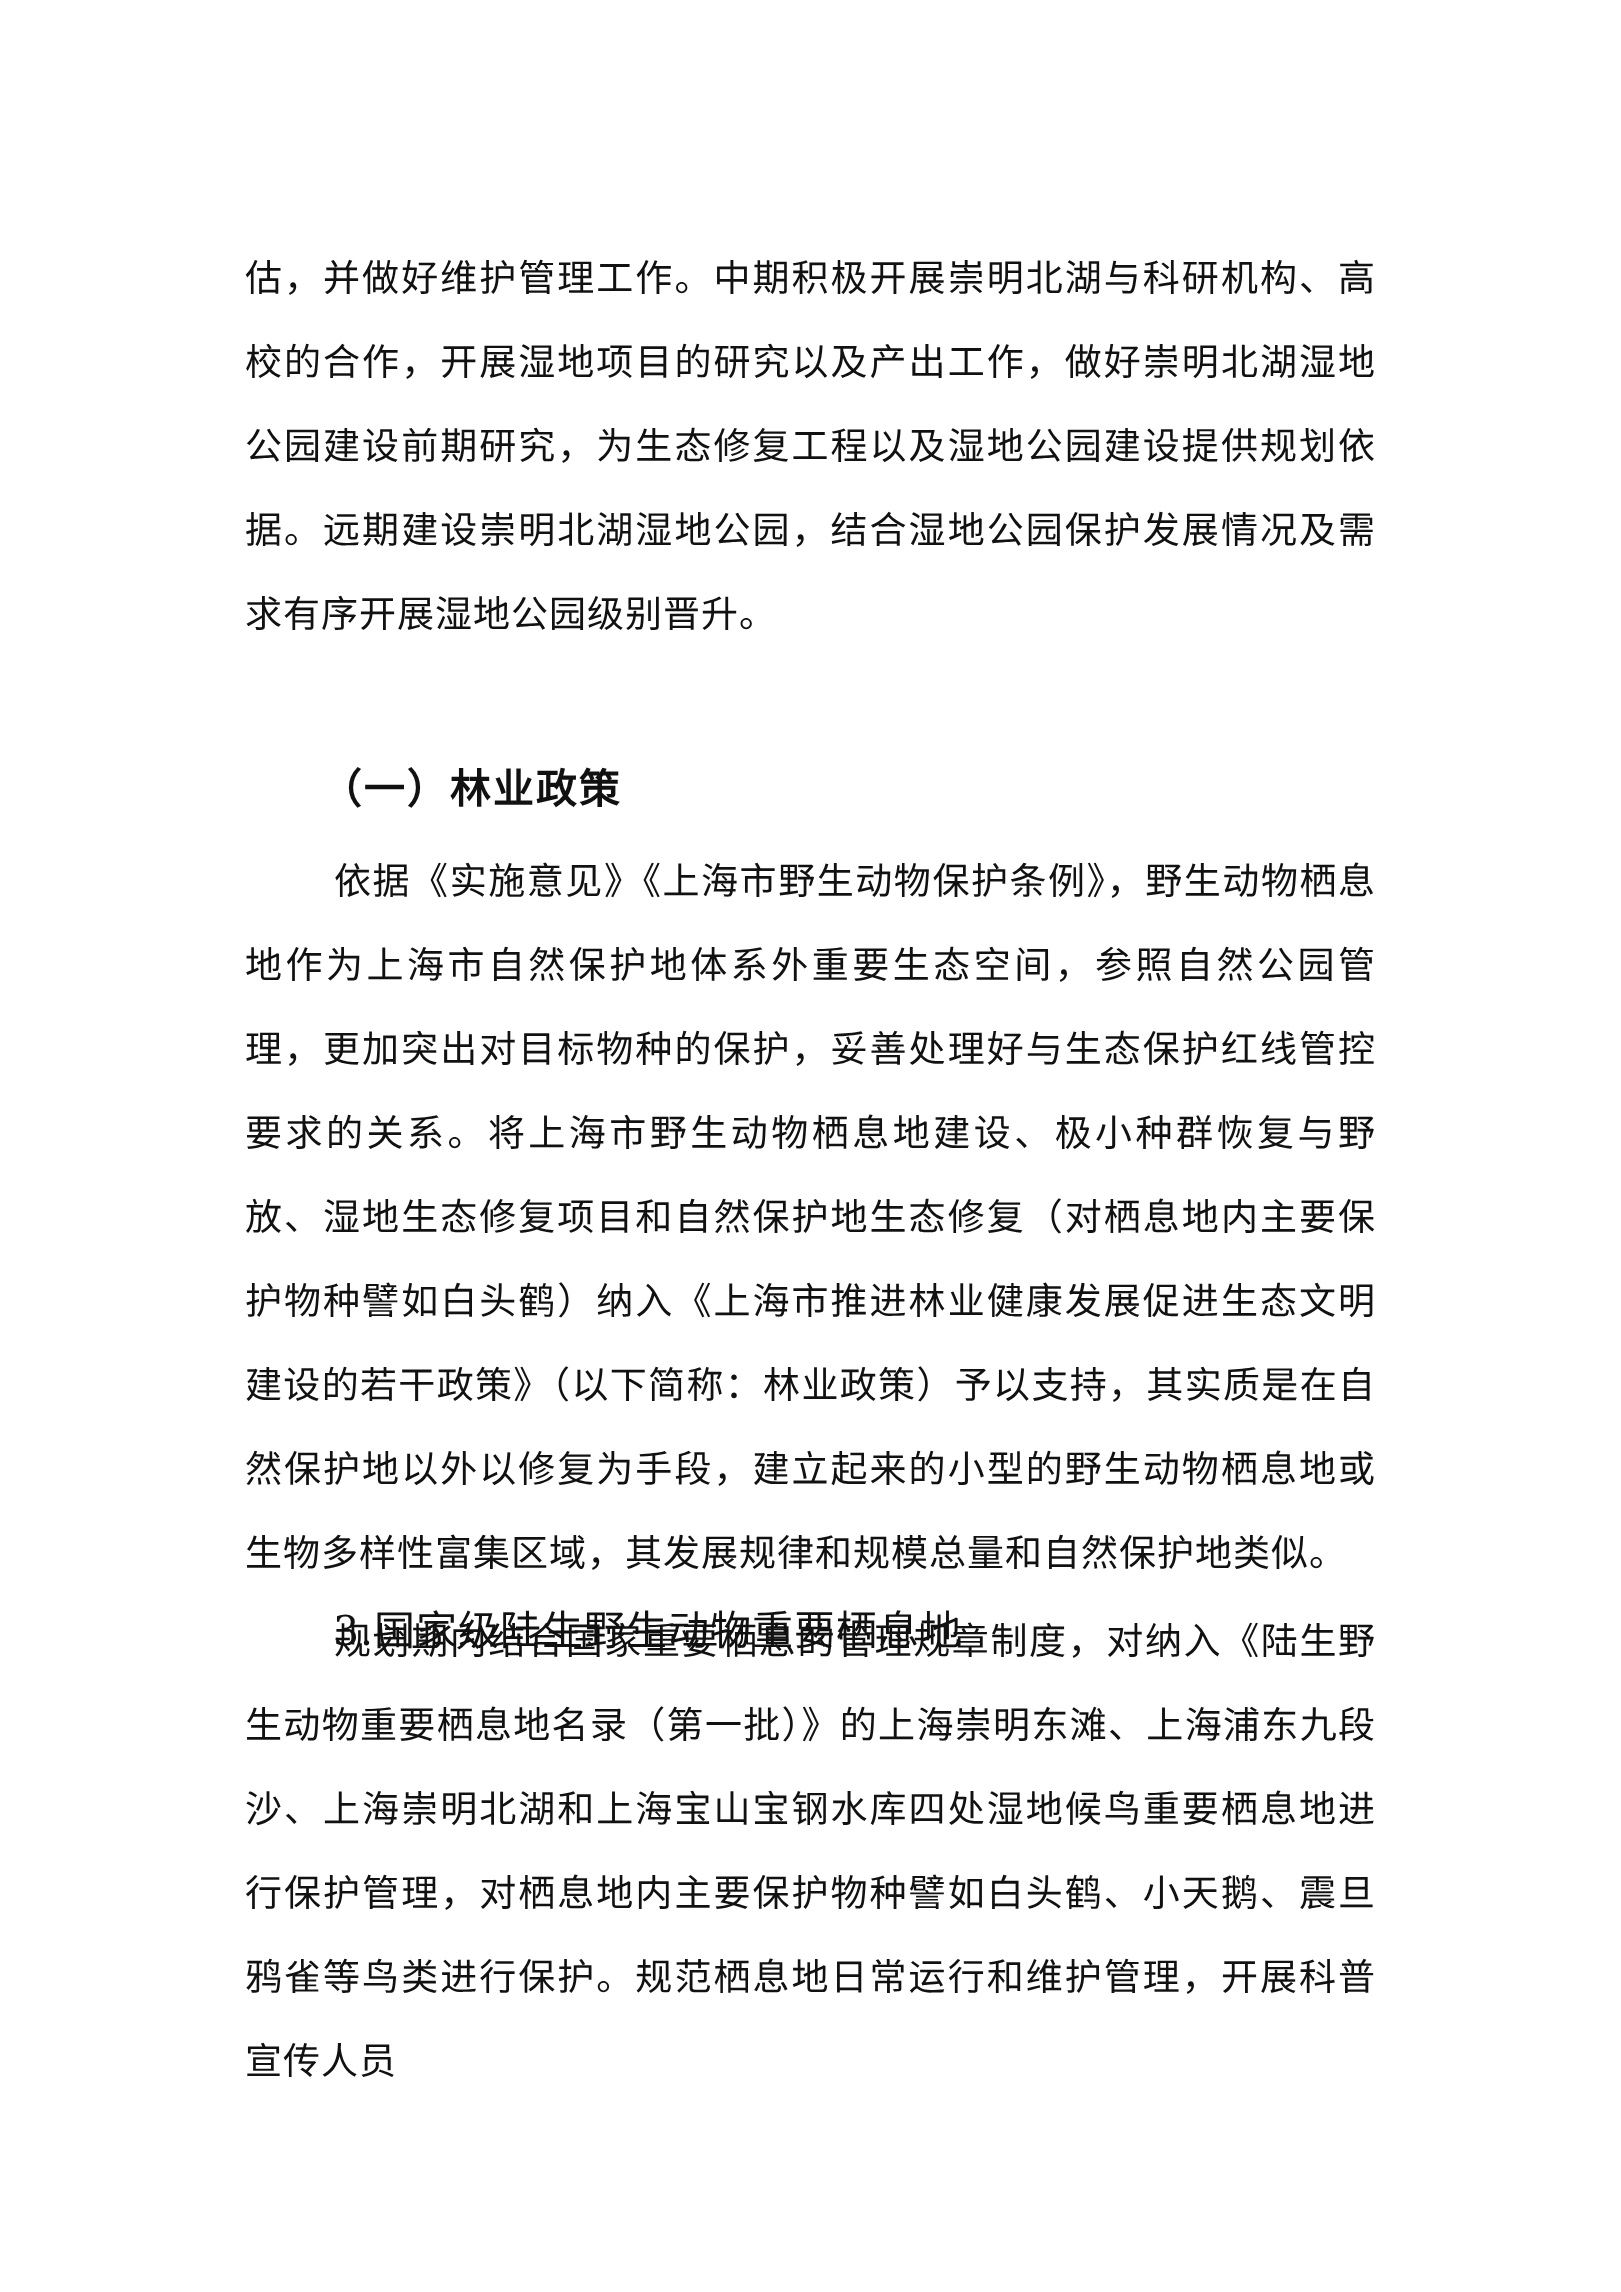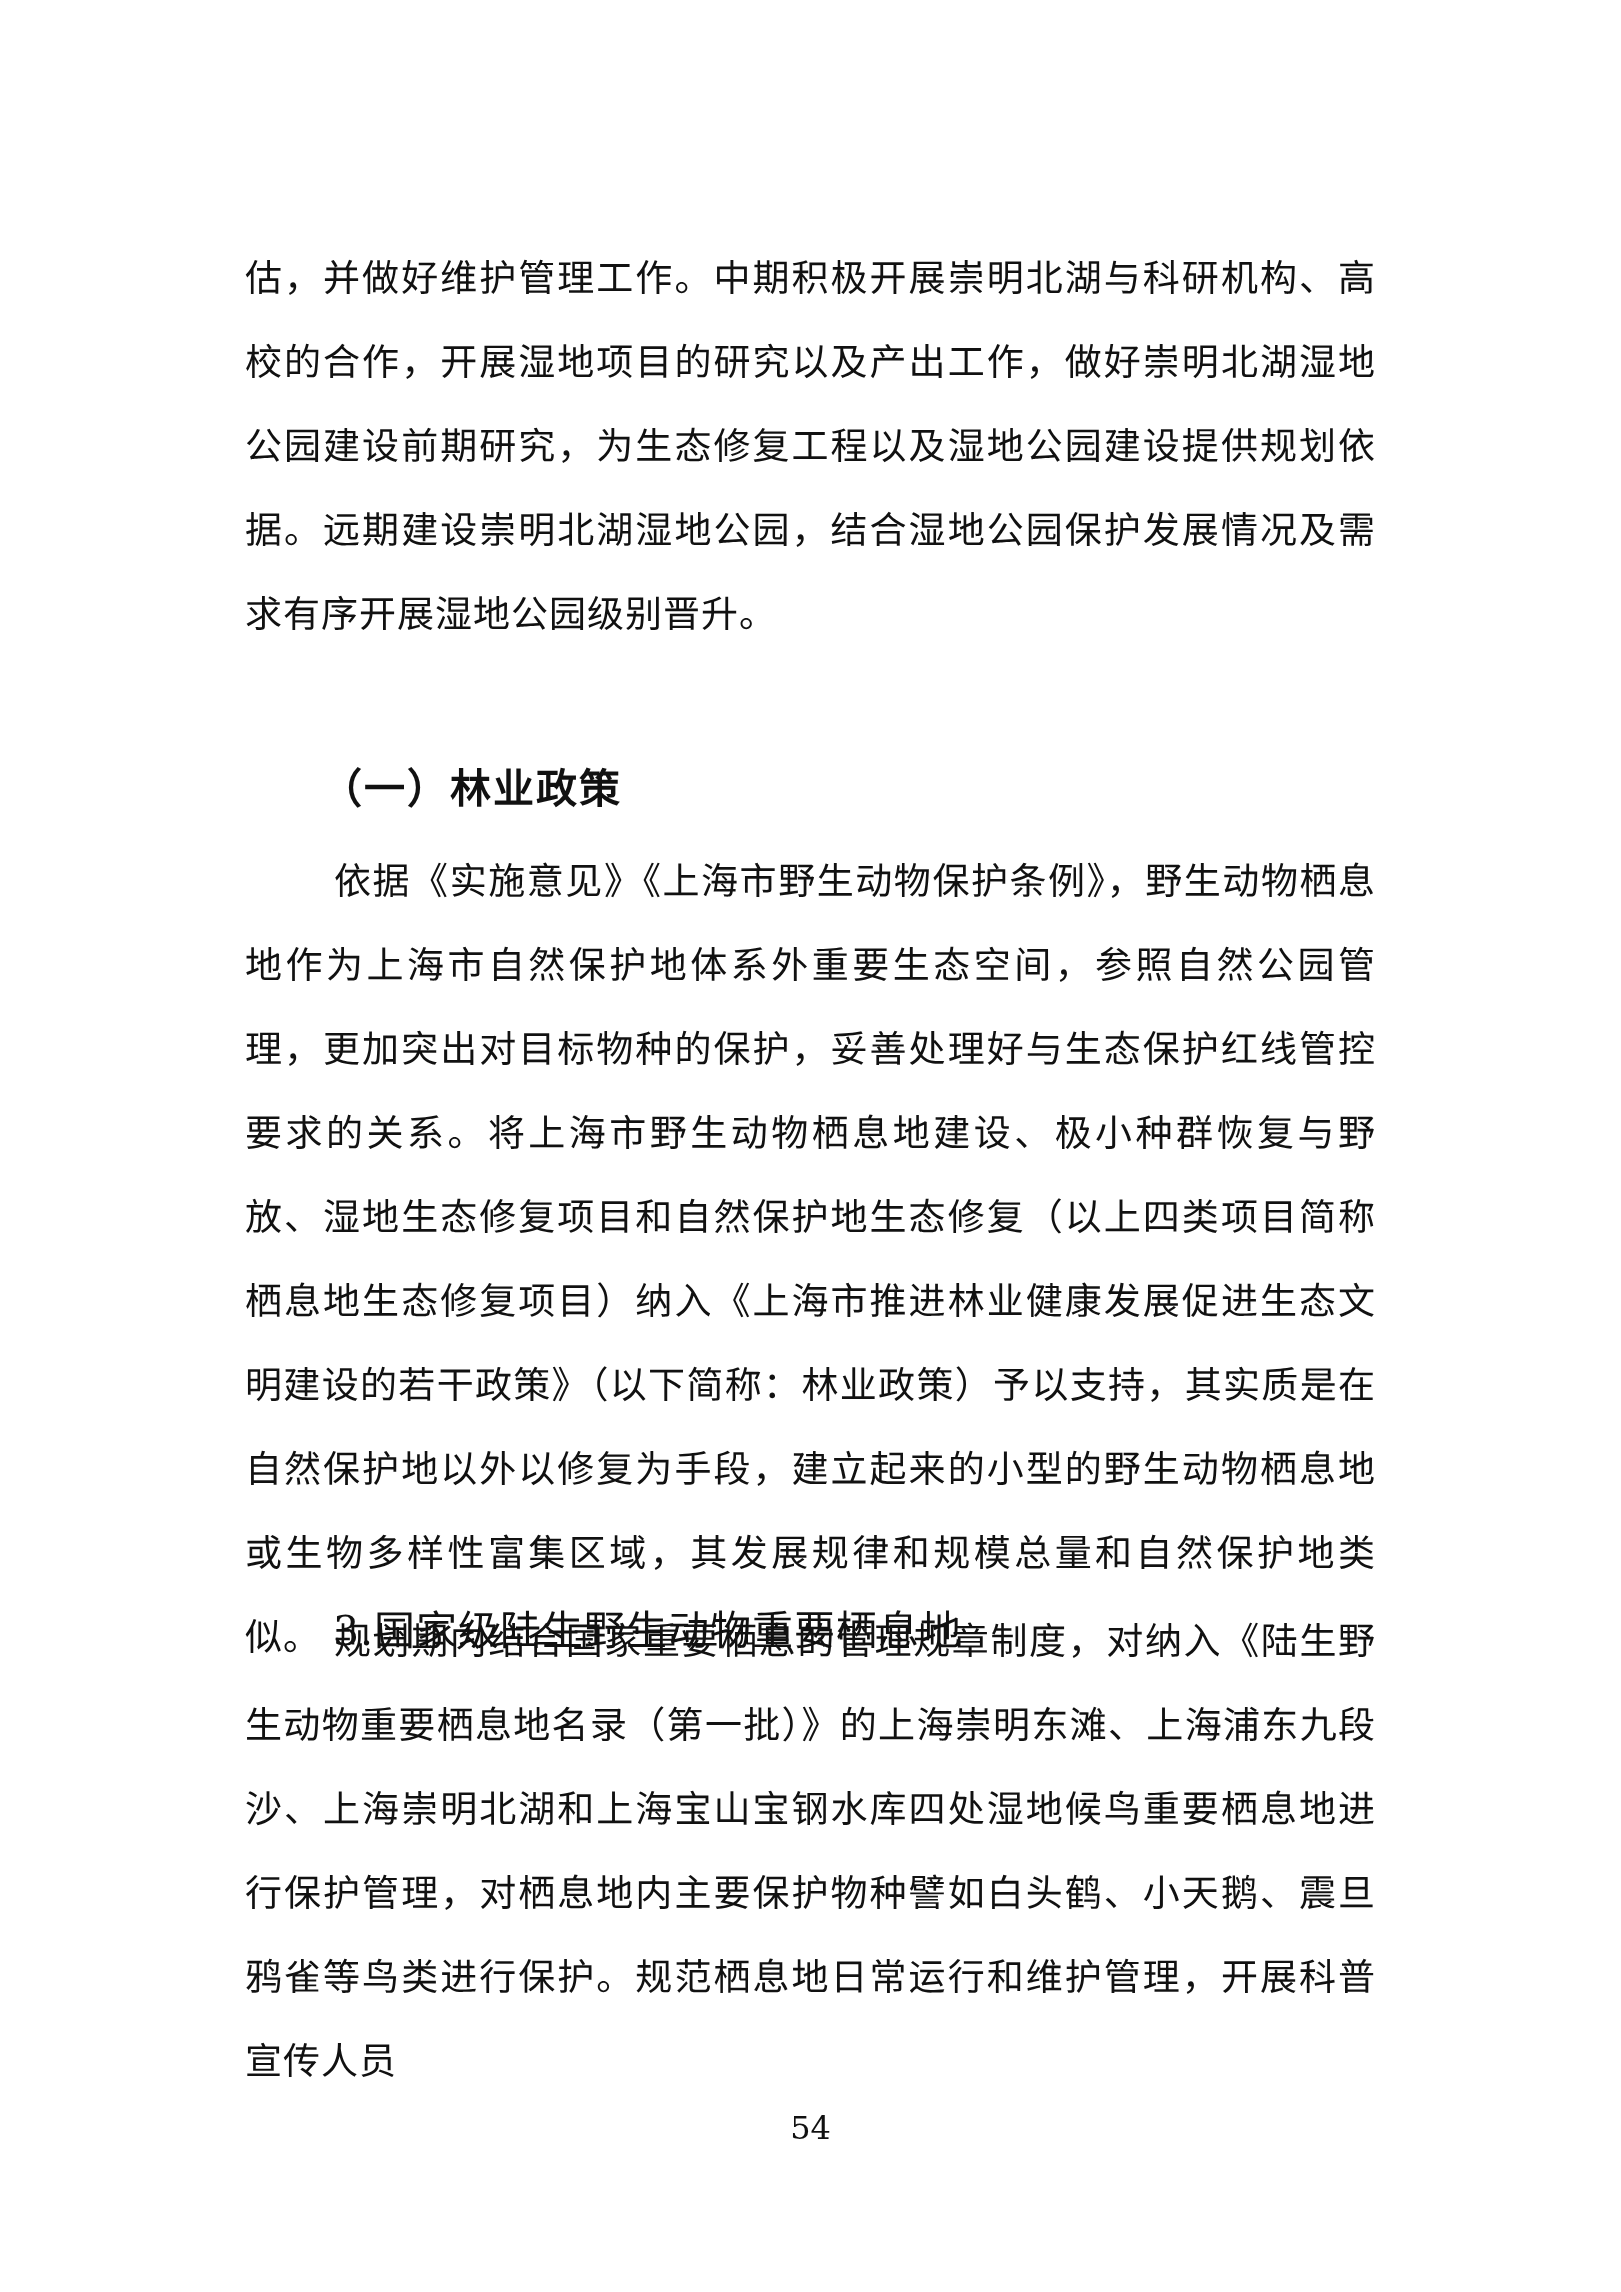--- a/index.html
+++ b/index.html
@@ -101,25 +101,22 @@
 <body>
 
 <div class="page">
   <main class="text-block">
 
     <p id="p-continuation" class="para no-indent">估，并做好维护管理工作。中期积极开展崇明北湖与科研机构、高校的合作，开展湿地项目的研究以及产出工作，做好崇明北湖湿地公园建设前期研究，为生态修复工程以及湿地公园建设提供规划依据。远期建设崇明北湖湿地公园，结合湿地公园保护发展情况及需求有序开展湿地公园级别晋升。</p>
 
 
     <h3 id="h-sub" class="heading-sub">（一）林业政策</h3>
 
-    <p id="p-goal" class="para indent">依据《实施意见》《上海市野生动物保护条例》，野生动物栖息地作为上海市自然保护地体系外重要生态空间，参照自然公园管理，更加突出对目标物种的保护，妥善处理好与生态保护红线管控要求的关系。将上海市野生动物栖息地建设、极小种群恢复与野放、湿地生态修复项目和自然保护地生态修复（以上四类项目简称栖息地生态修复项目）纳入《上海市推进林业健康发展促进生态文明建设的若干政策》（以下简称：林业政策）予以支持，其实质是在自然保护地以外以修复为手段，建立起来的小型的野生动物栖息地或生物多样性富集区域，其发展规律和规模总量和自然保护地类似。</p>
+    <p id="p-goal" class="para indent">依据《实施意见》《上海市野生动物保护条例》，野生动物栖息地作为上海市自然保护地体系外重要生态空间，参照自然公园管理，更加突出对目标物种的保护，妥善处理好与生态保护红线管控要求的关系。将上海市野生动物栖息地建设、极小种群恢复与野放、湿地生态修复项目和自然保护地生态修复（对栖息地内主要保护物种譬如白头鹤）纳入《上海市推进林业健康发展促进生态文明建设的若干政策》（以下简称：林业政策）予以支持，其实质是在自然保护地以外以修复为手段，建立起来的小型的野生动物栖息地或生物多样性富集区域，其发展规律和规模总量和自然保护地类似。</p>
 
     <h4 id="h-item1" class="heading-item">3.国家级陆生野生动物重要栖息地</h4>
 
     <p id="p-item1" class="para indent">规划期内结合国家重要栖息的管理规章制度，对纳入《陆生野生动物重要栖息地名录（第一批）》的上海崇明东滩、上海浦东九段沙、上海崇明北湖和上海宝山宝钢水库四处湿地候鸟重要栖息地进行保护管理，对栖息地内主要保护物种譬如白头鹤、小天鹅、震旦鸦雀等鸟类进行保护。规范栖息地日常运行和维护管理，开展科普宣传人员</p>
 
   </main>
 
-  <footer class="page-footer">
-    <span class="page-number">54</span>
-  </footer>
 </div>
 
 
 </body></html>

